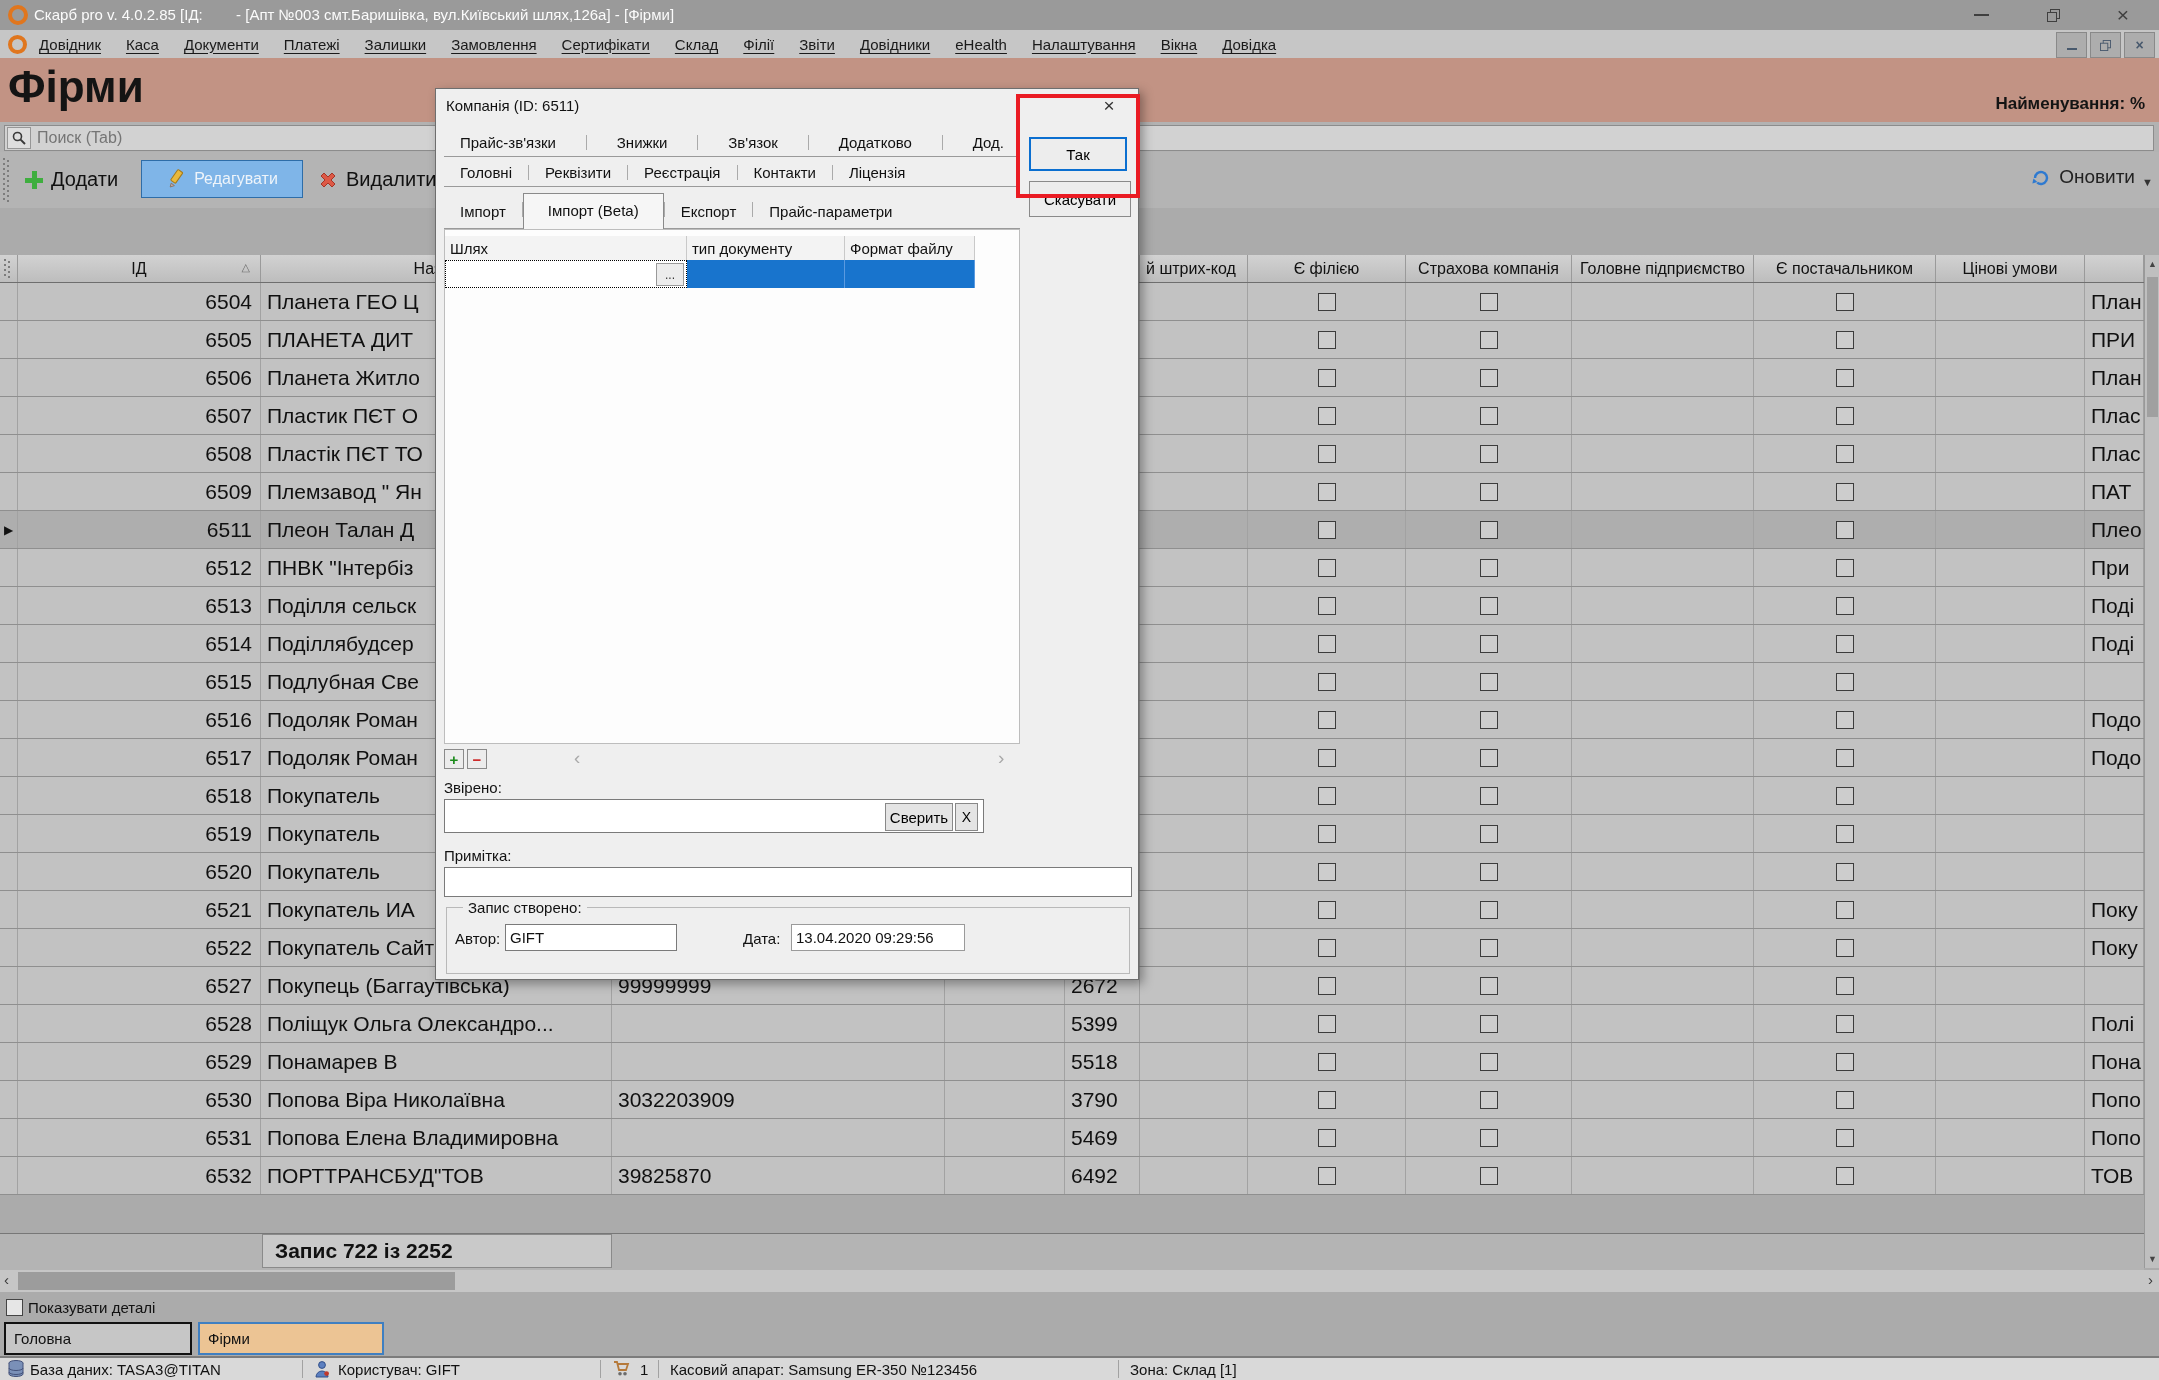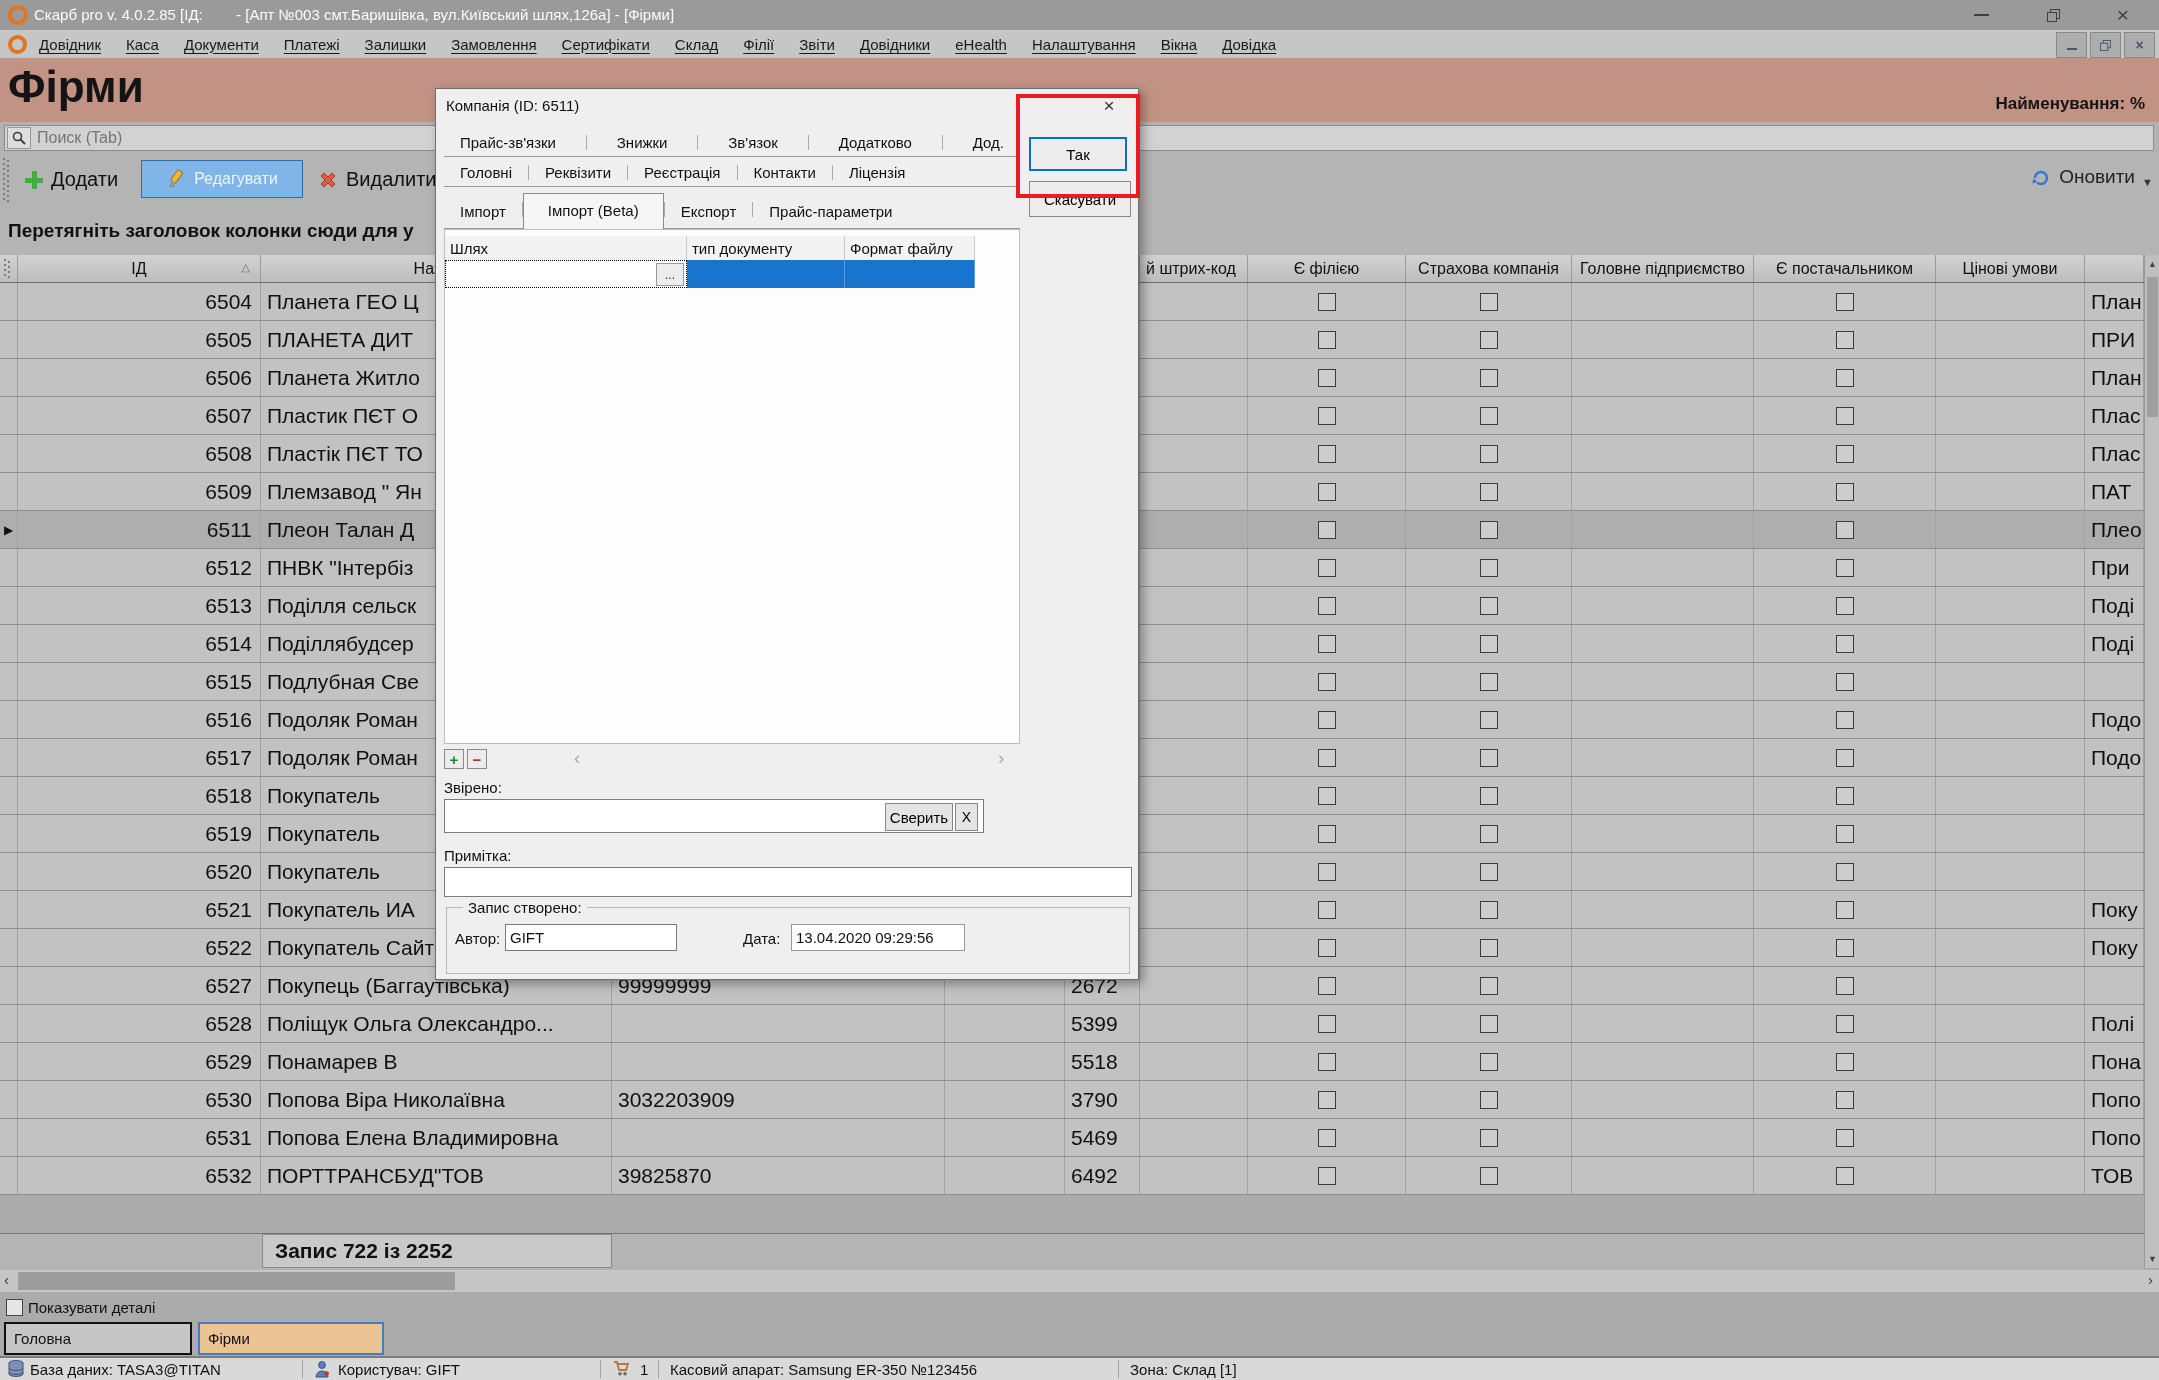--- a/index.html
+++ b/index.html
@@ -206,23 +206,20 @@
     <div class="refresh">
       <svg width="20" height="20" viewBox="0 0 20 20">
           <path d="M4 10a6 6 0 1 1 2.2 4.6" fill="none" stroke="#2f7ad0" stroke-width="2.4"></path>
           <path d="M2.4 10.6 l4 3.4 -5 1.4 z" fill="#2f7ad0"></path>
         </svg>
       <span>Оновити</span>
     </div>
     <span class="ddarrow">▼</span>
   </div>
 
-  <div class="abs draghint">
-    <span>Перетягніть заголовок колонки сюди для у</span>
-  </div>
 
   <div class="abs tablewrap">
     <div class="tgrid thead">
       <div class="hc">
           <div class="headdots"></div>
         </div>
       <div class="hc">
         <span>ІД</span>
         <span class="sortglyph">△</span>
       </div>

